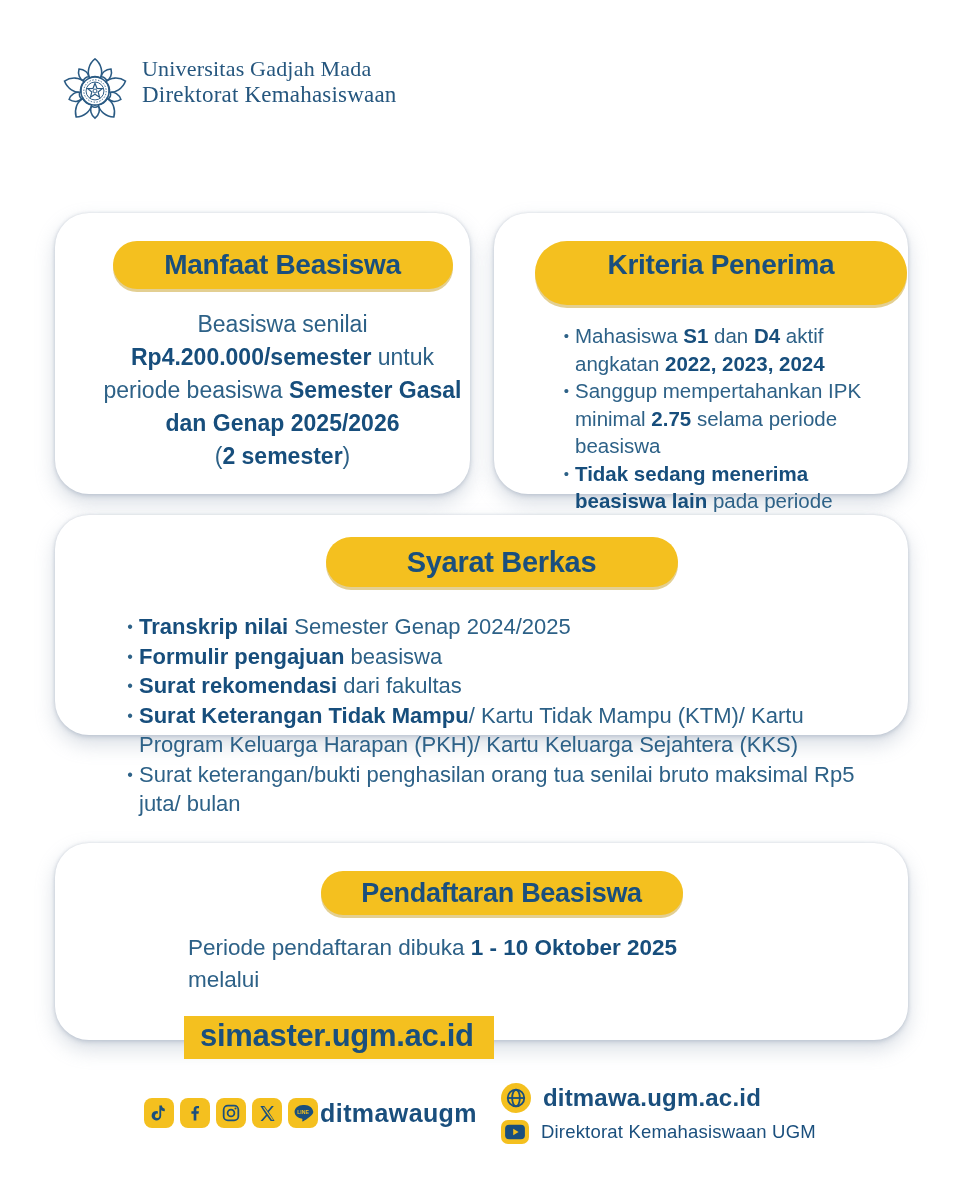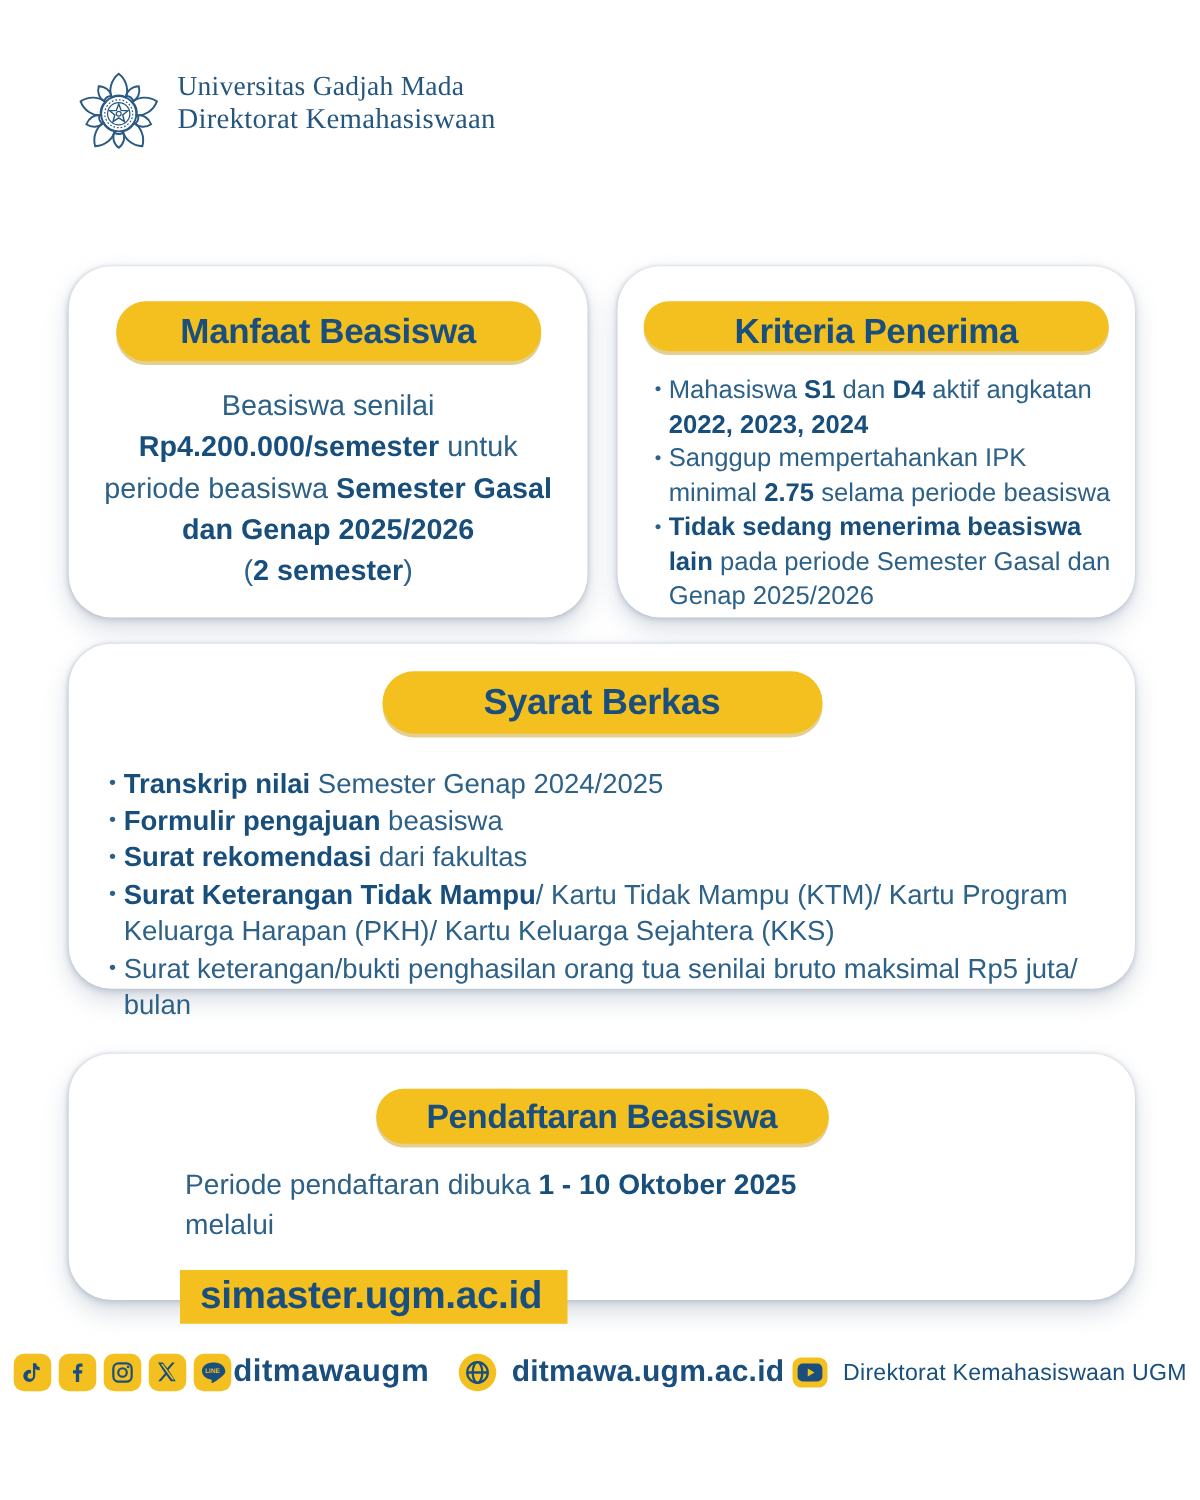--- a/index.html
+++ b/index.html
@@ -24,34 +24,35 @@
   .header{position:absolute;left:60px;top:56px;display:flex;gap:12px}
   .emblem{width:70px;height:70px;flex:0 0 auto}
   .org{font-family:"Liberation Serif","DejaVu Serif",serif;color:#25567E;line-height:1.16}
   .org .l1{font-size:22px;letter-spacing:.2px}
   .org .l2{font-size:23px;letter-spacing:.2px}
 
   
   .card{
     position:absolute;background:#fff;border-radius:34px;
     box-shadow:0 2px 5px var(--shadow),0 9px 20px var(--shadow),0 0 3px rgba(138,152,173,.25);
+    padding-left:40px;
   }
   .card-manfaat{left:55px;top:213px;width:415px;height:281px}
   .card-kriteria{left:494px;top:213px;width:414px;height:281px}
-  .card-syarat{left:55px;top:515px;width:853px;height:276px}
+  .card-syarat{left:55px;top:515px;width:853px;height:220px}
   .card-daftar{left:55px;top:843px;width:853px;height:197px}
 
   .pill{
     display:block;margin:0 auto;background:var(--yellow);
     border-radius:999px;color:var(--navy);font-weight:bold;text-align:center;
     box-shadow:0 3px 0 rgba(193,148,13,.45);
     letter-spacing:-.3px;
   }
   .card-manfaat .pill{margin-top:28px;width:340px;height:48px;line-height:48px;font-size:28px}
-  .card-kriteria .pill{margin-top:28px;width:372px;height:40px;line-height:48px;font-size:28px}
+  .card-kriteria .pill{margin-top:28px;width:372px;height:64px;line-height:48px;font-size:28px}
   .card-syarat .pill{margin-top:22px;width:352px;height:50px;line-height:50px;font-size:29px}
   .card-daftar .pill{margin-top:28px;width:362px;height:44px;line-height:44px;font-size:27px}
 
   b{color:var(--navy-bold);font-weight:bold}
 
   
   .manfaat-body{margin-top:19px;text-align:center;font-size:23px;line-height:33px}
 
   
   .blist{display:flex;flex-direction:column}
@@ -77,21 +78,21 @@
   
   .footer{position:absolute;left:0;top:1082px;width:960px;display:flex;justify-content:center;gap:24px}
   .f-left{display:flex;flex-direction:row;align-items:center;gap:2px}
   .icon-row{display:flex;gap:6px}
   .sq-icon{
     width:30px;height:30px;border-radius:8px;background:var(--yellow);
     display:flex;align-items:center;justify-content:center;color:var(--navy);
   }
   .round-icon{border-radius:50%}
   .handle{font-weight:bold;font-size:25px;color:var(--navy);letter-spacing:.4px}
-  .f-right{display:flex;flex-direction:row;gap:7px;padding-top:1px}
+  .f-right{display:flex;flex-direction:column;gap:7px;padding-top:1px}
   .f-row{display:flex;align-items:center;gap:12px}
   .site{font-weight:bold;font-size:24px;color:var(--navy);letter-spacing:.2px}
   .yt-icon{width:28px;height:24px;border-radius:7px;background:var(--yellow);display:flex;align-items:center;justify-content:center}
   .channel{font-weight:normal;font-size:18.5px;color:var(--navy);letter-spacing:.2px}
 </style>
 </head>
 <body>
 
 <div class="poster">
 

